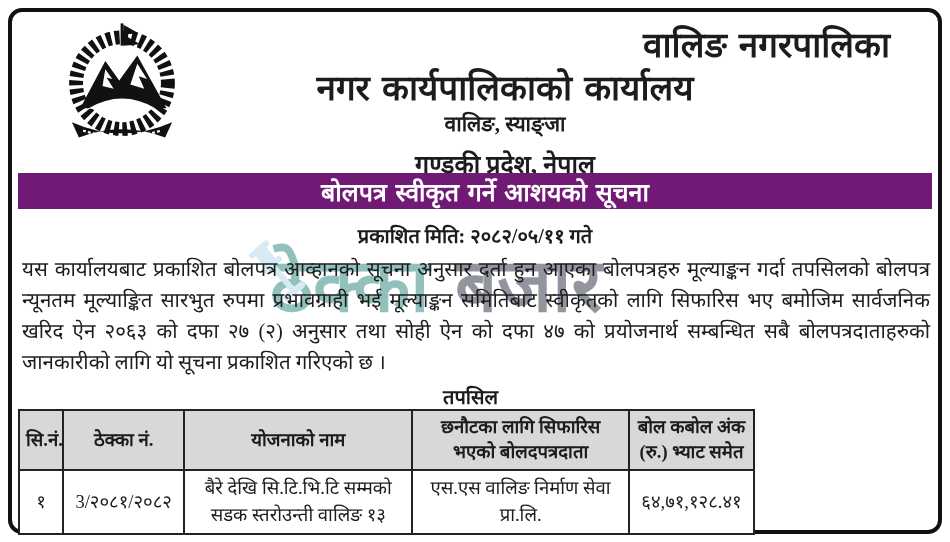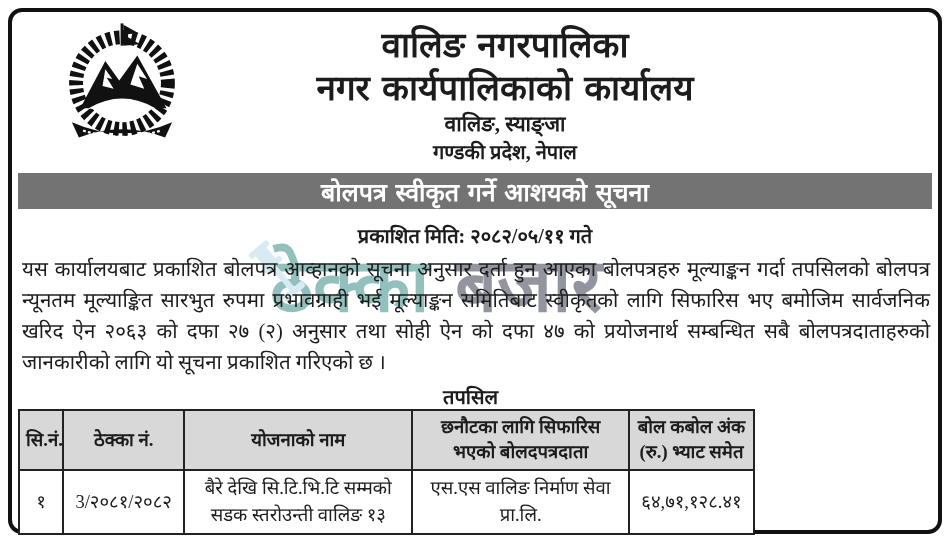--- a/index.html
+++ b/index.html
@@ -19,25 +19,25 @@
     white-space: nowrap; user-select: none;
   }
   .wm-gavel { position: absolute; left: -28px; top: -12px; }
 
   .content { position: absolute; left: 0; top: 0; width: 950px; height: 542px; z-index: 1; }
 
   .logo { position: absolute; left: 52px; top: 22px; width: 140px; height: 128px; }
 
   .masthead { position: absolute; left: 120px; right: 60px; top: 24px; text-align: center;
     font-family: "DejaVu Sans", sans-serif; }
-  .org-name   { font-size: 35px; font-weight: 800; line-height: 42px; letter-spacing: 0px; }
+  .org-name   { font-size: 35px; font-weight: 800; line-height: 42px; letter-spacing: 0px; text-align: right; }
   .office-name{ font-size: 35px; font-weight: 800; line-height: 44px; }
   .addr { font-family: "Liberation Serif", "DejaVu Serif", serif; font-weight: bold; }
   .addr1 { font-size: 21px; line-height: 28px; }
-  .addr2 { font-size: 20px; line-height: 29px; }
+  .addr2 { font-size: 25px; line-height: 29px; margin-top: 12px; }
 
   .banner {
     position: absolute; left: 18px; right: 18px; top: 173px; height: 36px;
     display: flex; align-items: center; justify-content: center;
     font-family: "DejaVu Sans", sans-serif; font-weight: 800; font-size: 25px;
   }
 
   .pub-date {
     position: absolute; left: 0; right: 0; top: 222px; text-align: center;
     font-weight: bold; font-size: 20px;
@@ -114,21 +114,21 @@
     </svg>
   </div>
 
   <div class="masthead">
     <div class="org-name">वालिङ नगरपालिका</div>
     <div class="office-name">नगर कार्यपालिकाको कार्यालय</div>
     <div class="addr addr1">वालिङ, स्याङ्जा</div>
     <div class="addr addr2">गण्डकी प्रदेश, नेपाल</div>
   </div>
 
-  <div class="banner" id="banner" style="background: #737373; color: rgb(255, 255, 255); padding-left: 20px;">बोलपत्र स्वीकृत गर्ने आशयको सूचना</div>
+  <div class="banner" id="banner" style="background: #701a75; color: rgb(255, 255, 255); padding-left: 20px;">बोलपत्र स्वीकृत गर्ने आशयको सूचना</div>
 
   <div class="pub-date">प्रकाशित मिति: २०८२/०५/११ गते</div>
 
   <div class="body-par">यस कार्यालयबाट प्रकाशित बोलपत्र आव्हानको सूचना अनुसार दर्ता हुन आएका बोलपत्रहरु मूल्याङ्कन गर्दा तपसिलको बोलपत्र न्यूनतम मूल्याङ्कित सारभुत रुपमा प्रभावग्राही भई मूल्याङ्कन समितिबाट स्वीकृतको लागि सिफारिस भए बमोजिम सार्वजनिक खरिद ऐन २०६३ को दफा २७ (२) अनुसार तथा सोही ऐन को दफा ४७ को प्रयोजनार्थ सम्बन्धित सबै बोलपत्रदाताहरुको जानकारीको लागि यो सूचना प्रकाशित गरिएको छ ।</div>
 
   <div class="tapasil">तपसिल</div>
 
   <table class="notice-table">
     <colgroup>
       <col class="col-sn">

